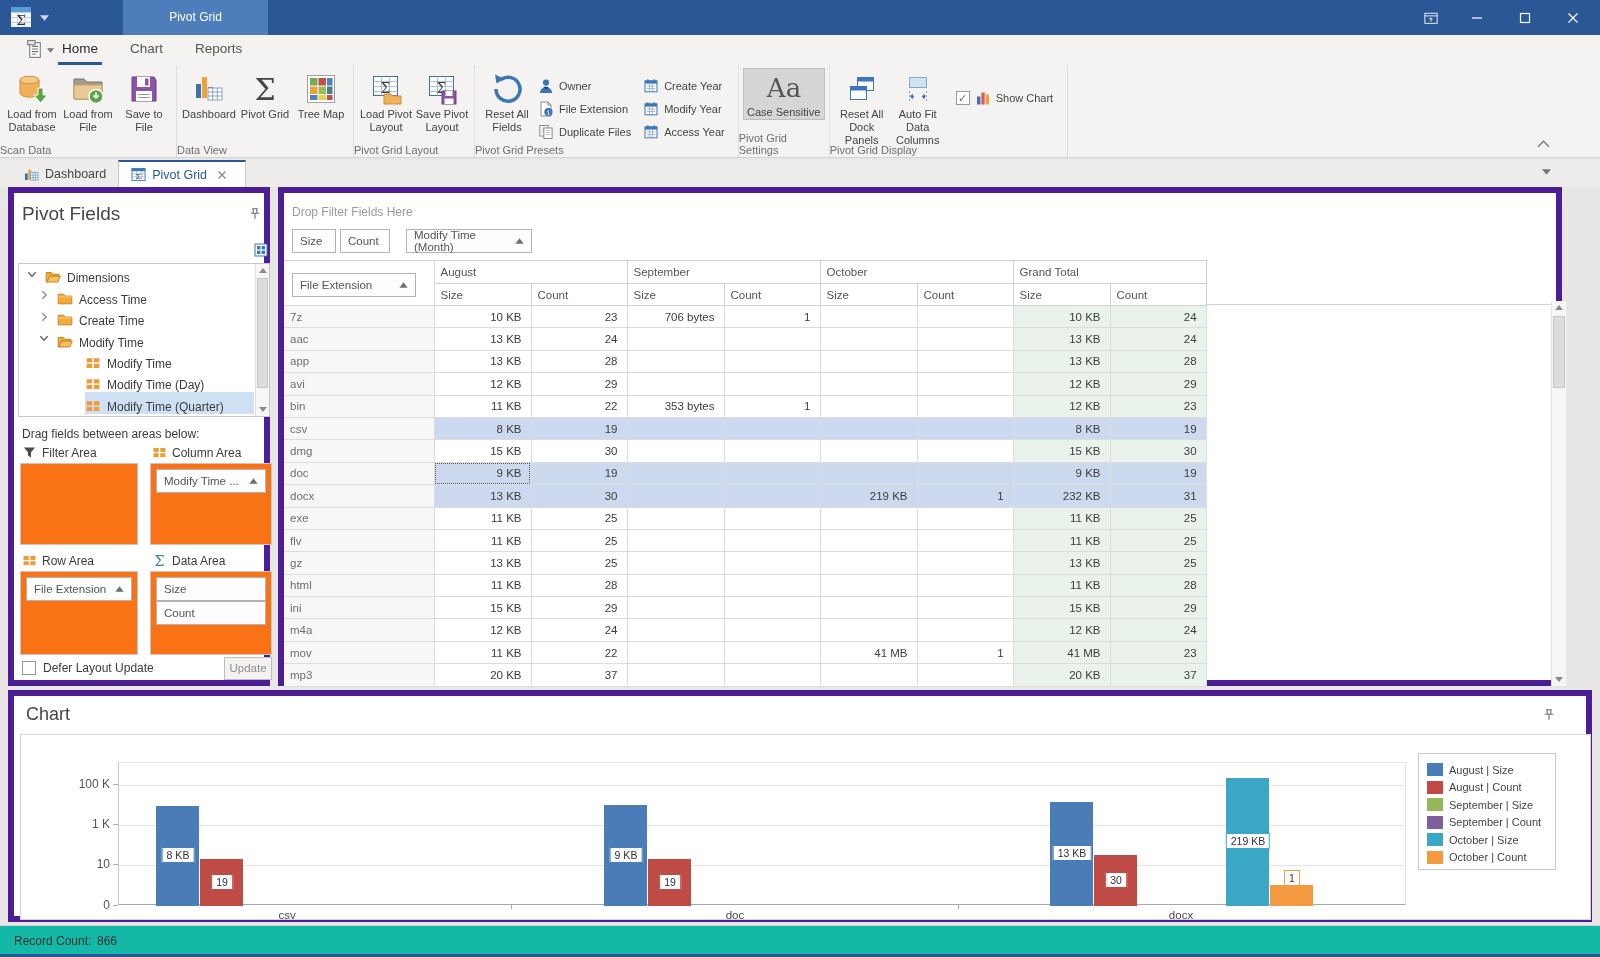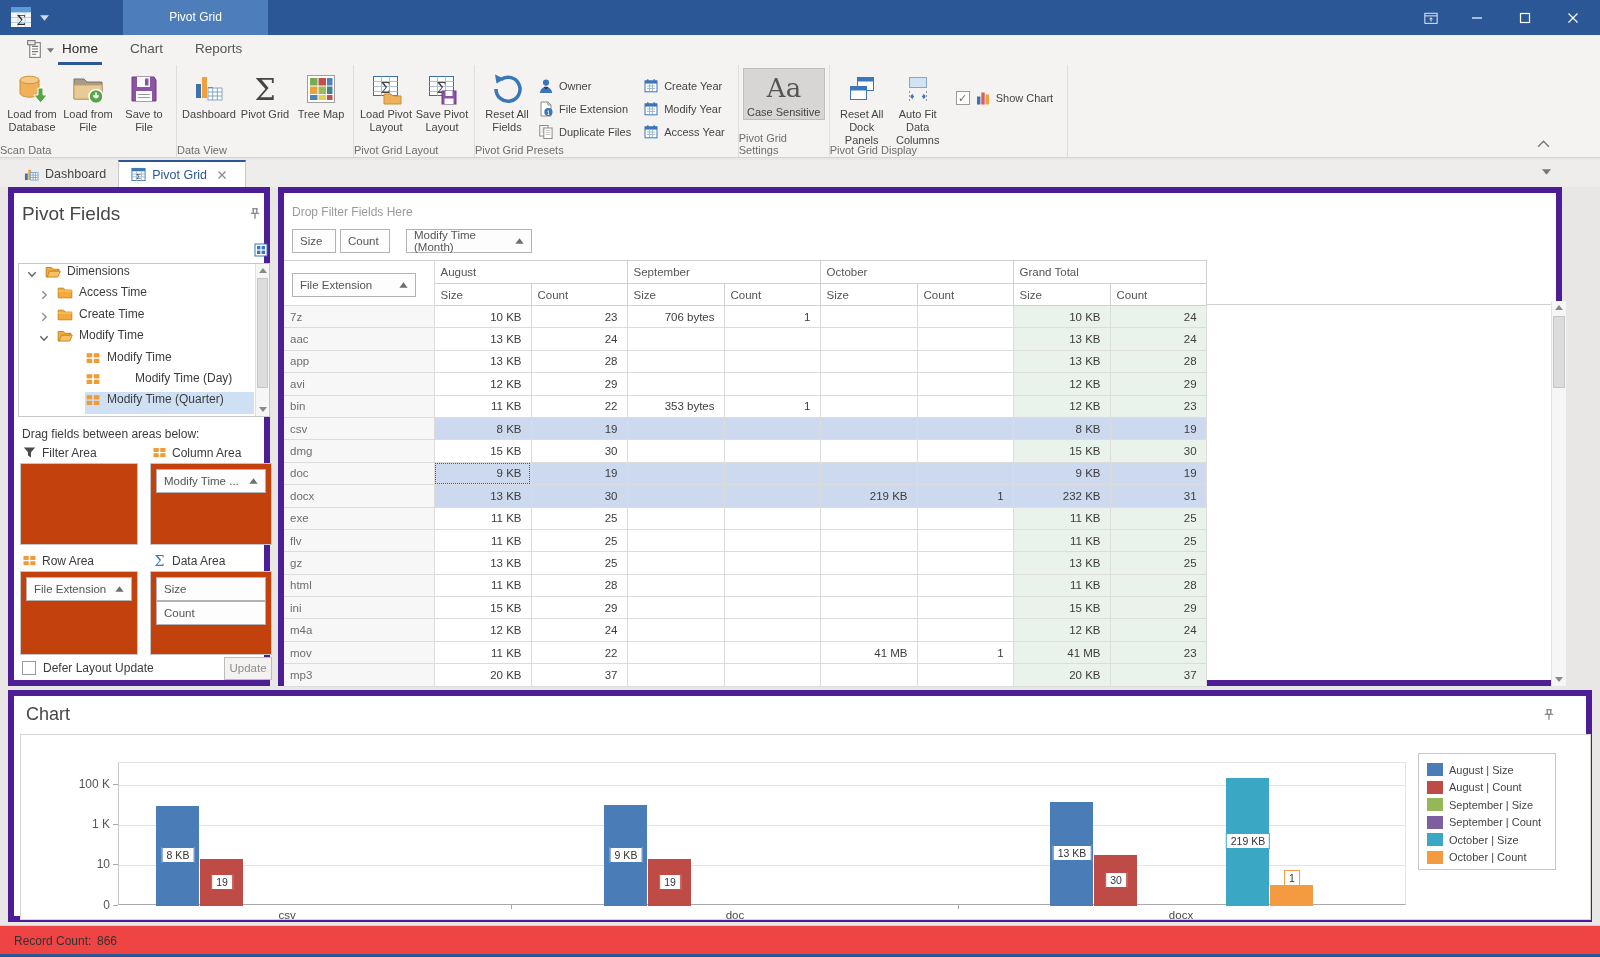--- a/index.html
+++ b/index.html
@@ -51,32 +51,32 @@
 #grid-panel{left:278px;top:187px;width:1284px;height:499px}
 #chart-panel{left:8px;top:690px;width:1584px;height:232px}
 
 #pf-title{left:8px;top:10px;font-size:19px;color:#474747}
 .pin{width:14px;height:14px}
 #pf-pin{left:234px;top:14px}
 #pf-fieldlist{left:240px;top:50px;width:14px;height:14px}
 #tree-box{left:4px;top:70px;width:252px;height:154px;border:1px solid #c6c6c6;background:#fff;overflow:hidden}
 .tree-row{position:relative;height:21.4px}
 .tree-chev{position:absolute;top:3px;width:14px;height:14px}
-.tree-content{position:absolute;top:0;right:15px;height:100%;display:flex;align-items:flex-start}
+.tree-content{position:absolute;top:0;right:15px;height:100%;display:flex;align-items:flex-end}
 .tree-content .icon{width:16px;height:16px;margin-right:6px}
 .tree-label{font-size:12px;color:#3b3b3b;white-space:nowrap}
 .tree-row.selected .tree-content{background:#cfe0f4}
 .vscroll{position:absolute;background:#f6f6f6;border-left:1px solid #e2e2e2}
 .vs-arrow{position:absolute;left:0;width:100%;height:13px;display:flex;align-items:center;justify-content:center}
 .vs-arrow .icon{width:8px;height:5px}
 .vs-thumb{position:absolute;left:1px;right:1px;background:#dcdcdc;border:1px solid #c6c6c6}
 #pf-draghint{left:8px;top:234px;font-size:12px;color:#3b3b3b}
 .area-label{position:absolute;display:flex;align-items:center;font-size:12px;color:#3b3b3b}
 .area-label .icon{width:15px;height:15px;margin-right:5px}
-.area-box{position:absolute;border:1px solid #c6c6c6;background:#c2410c}
+.area-box{position:absolute;border:1px solid #c6c6c6;background:#f97316}
 .fieldbtn{border:1px solid #b3b3b3;background:#fdfdfd;font-size:11.5px;color:#555;display:flex;align-items:center;justify-content:space-between;padding:0 7px;height:24px}
 .fieldbtn .icon{width:9px;height:6px;margin-left:6px}
 #pf-defer{left:8px;top:468px;display:flex;align-items:center;font-size:12px;color:#3b3b3b}
 #pf-defer .cb{margin-right:7px}
 #pf-update{left:210px;top:464px;width:48px;height:23px;border:1px solid #bdbdbd;background:#f3f2f1;color:#8d8d8d;font-size:11.5px;text-align:center;line-height:21px}
 
 #drop-hint{left:8px;top:12px;color:#9a9a9a;font-size:12px}
 #btn-size{left:8px;top:36px;width:44px}
 #btn-count{left:56px;top:36px;width:50px}
 #btn-colfield{left:122px;top:36px;width:126px}
@@ -105,21 +105,21 @@
 .ylabel{position:absolute;left:36px;width:60px;text-align:right;font-size:12px;color:#555}
 .xlabel{position:absolute;width:90px;text-align:center;font-size:11.5px;color:#4a4a4a;top:213px}
 .xtick{position:absolute;width:1px;height:4px;background:#a9a9a9}
 .bar{position:absolute}
 .bar-label{position:absolute;background:#fff;font-size:10.5px;color:#333;padding:1px 4px;white-space:nowrap;transform:translateX(-50%)}
 #legend{left:1404px;top:57px;width:138px;height:117px;border:1px solid #c6c6c6;background:#fff;padding:7px 0 0 8px}
 .leg-entry{display:flex;align-items:center;height:17.5px}
 .leg-swatch{width:16px;height:13px;margin-right:6px;flex:none}
 .leg-label{font-size:11px;color:#444;white-space:nowrap}
 
-#statusbar{left:0;top:925px;width:1600px;height:32px;background:#ef4444;border-top:1px solid #d5d3d1;border-bottom:3px solid #2b5797}
+#statusbar{left:0;top:925px;width:1600px;height:32px;background:#14b8a6;border-top:1px solid #d5d3d1;border-bottom:3px solid #2b5797}
 #sb-label{left:14px;top:8px;font-size:12px;color:#333}
 #sb-value{left:97px;top:8px;font-size:12px;color:#333}
 </style>
 </head>
 <body>
 
 <div class="abs" id="titlebar">
   <span class="abs icon" id="tb-logo">
       <svg viewBox="0 0 22 22">
         <rect x="1" y="1" width="20" height="20" fill="#f5f5f5"></rect>
@@ -550,21 +550,21 @@
                 <rect x="1.6" y="3.2" width="5.6" height="4.2" fill="#ef9b37"></rect>
                 <rect x="8.8" y="3.2" width="5.6" height="4.2" fill="#ef9b37"></rect>
                 <rect x="1.6" y="8.8" width="5.6" height="4.2" fill="#ef9b37"></rect>
                 <rect x="8.8" y="8.8" width="5.6" height="4.2" fill="#ef9b37"></rect>
               </svg>
             </span>
             <span class="tree-label">Modify Time</span>
           </span>
         </div>
         <div class="tree-row">
-          <span class="tree-content" style="left: 66px; gap: 28px;">
+          <span class="tree-content" style="left: 66px;">
             <span class="icon">
               <svg viewBox="0 0 16 16">
                 <rect x="1.6" y="3.2" width="5.6" height="4.2" fill="#ef9b37"></rect>
                 <rect x="8.8" y="3.2" width="5.6" height="4.2" fill="#ef9b37"></rect>
                 <rect x="1.6" y="8.8" width="5.6" height="4.2" fill="#ef9b37"></rect>
                 <rect x="8.8" y="8.8" width="5.6" height="4.2" fill="#ef9b37"></rect>
               </svg>
             </span>
             <span class="tree-label">Modify Time (Day)</span>
           </span>

